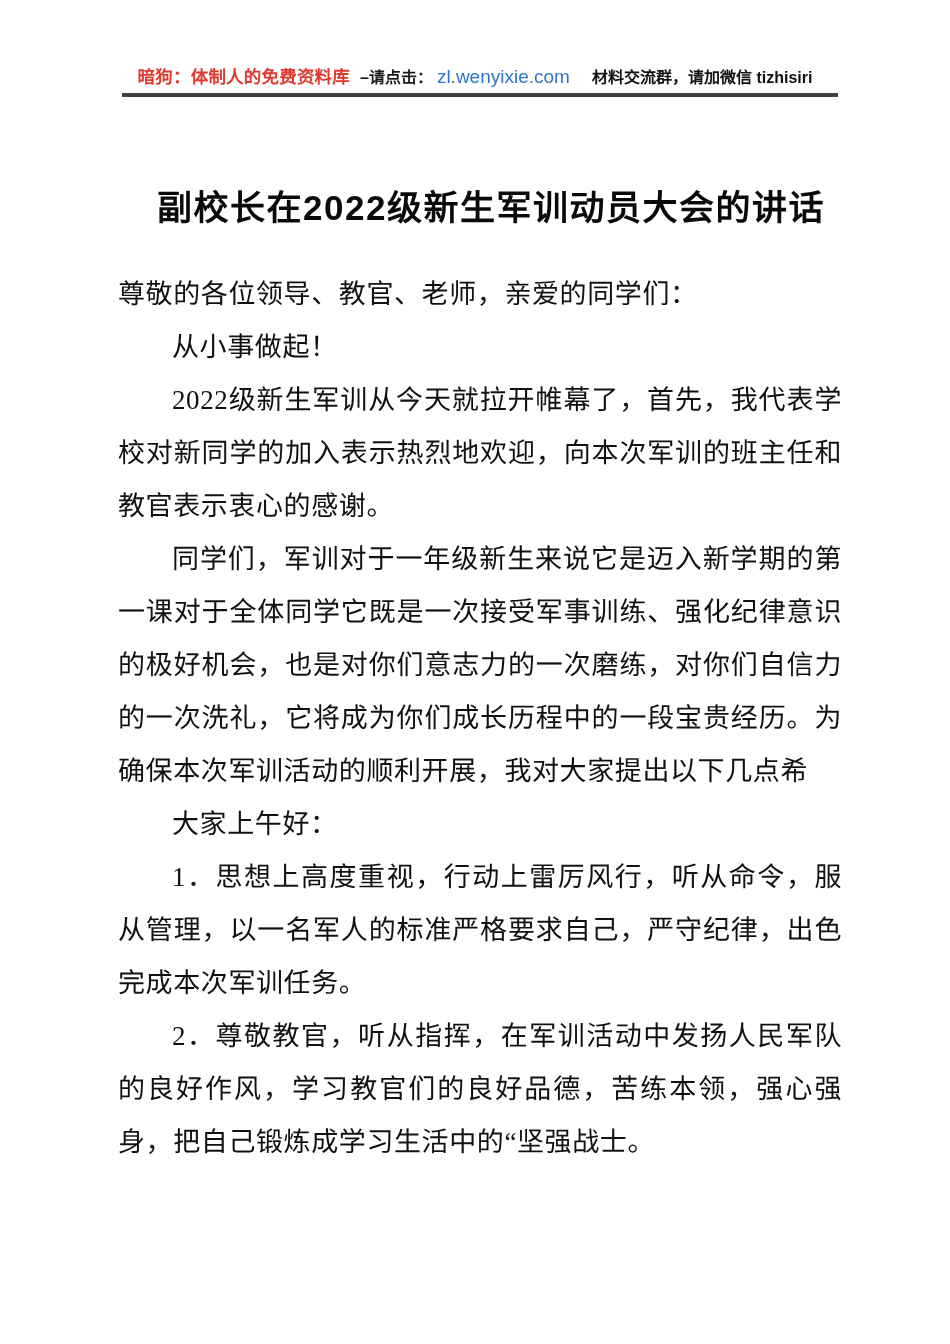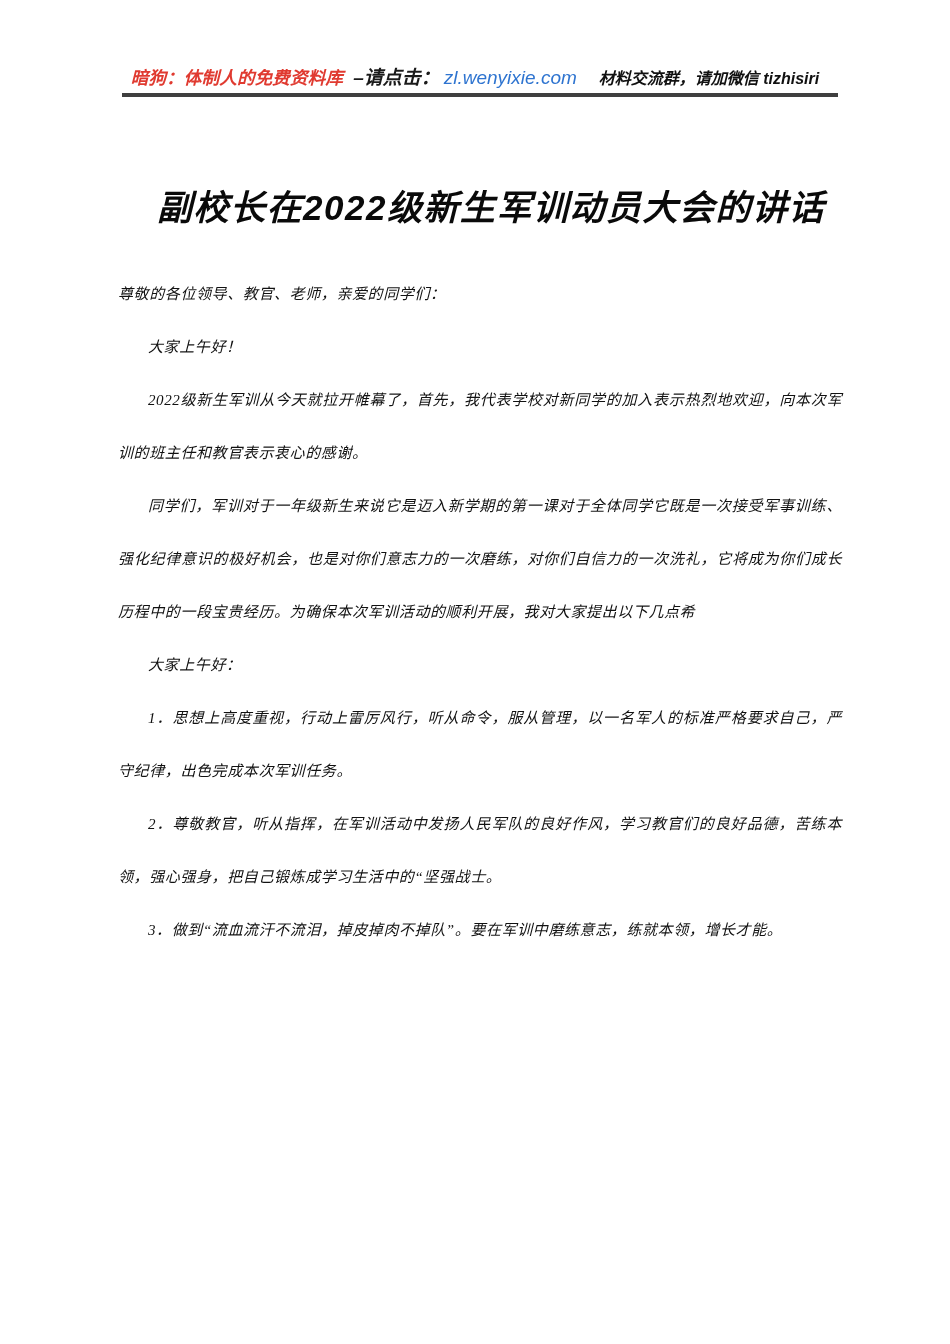--- a/index.html
+++ b/index.html
@@ -16,21 +16,20 @@
     color: #000000;
     overflow: hidden;
   }
 
   .page {
     position: relative;
     width: 880px;
     height: 1344px;
     background: #ffffff;
     box-sizing: border-box;
-    font-style: italic;
   }
 
   
   .promo-banner {
     position: absolute;
     left: 0;
     top: 58px;
     width: 950px;
     height: 34px;
     display: flex;
@@ -47,21 +46,21 @@
     color: #E03A30;
     font-family: "Liberation Sans", "DejaVu Sans", sans-serif;
     font-weight: bold;
     font-size: 17.5px;
     letter-spacing: 0.2px;
   }
   .promo-dash {
     color: #1a1a1a;
     font-family: "Liberation Sans", "DejaVu Sans", sans-serif;
     font-weight: bold;
-    font-size: 19px;
+    font-size: 16px;
     margin-left: 10px;
   }
   .promo-link {
     color: #2E74D0;
     font-family: "Liberation Sans", "DejaVu Sans", sans-serif;
     font-size: 19px;
     margin-left: 4px;
   }
   .promo-tail {
     color: #111111;
@@ -95,21 +94,21 @@
     line-height: 1.25;
   }
 
   
   .body-text {
     position: absolute;
     left: 118px;
     top: 268px;
     width: 724px;
     font-family: "Liberation Serif", "DejaVu Serif", serif;
-    font-size: 15px;
+    font-size: 27px;
     line-height: 53px;
     color: #111111;
     letter-spacing: 0.6px;
     text-align: justify;
     text-justify: inter-character;
   }
   .para {
     margin: 0;
     text-indent: 2em;
     text-align: justify;
@@ -135,22 +134,21 @@
       <span class="promo-tail">材料交流群，请加微信 tizhisiri</span>
     </span>
   </div>
 
   <div class="header-rule"></div>
 
   <h1 class="doc-title">副校长在2022级新生军训动员大会的讲话</h1>
 
   <div class="body-text">
     <p class="para no-indent">尊敬的各位领导、教官、老师，亲爱的同学们：</p>
-    <p class="para short">大家上午好！</p>
+    <p class="para short">从小事做起！</p>
     <p class="para">2022级新生军训从今天就拉开帷幕了，首先，我代表学校对新同学的加入表示热烈地欢迎，向本次军训的班主任和教官表示衷心的感谢。</p>
     <p class="para">同学们，军训对于一年级新生来说它是迈入新学期的第一课对于全体同学它既是一次接受军事训练、强化纪律意识的极好机会，也是对你们意志力的一次磨练，对你们自信力的一次洗礼，它将成为你们成长历程中的一段宝贵经历。为确保本次军训活动的顺利开展，我对大家提出以下几点希</p>
     <p class="para short">大家上午好：</p>
     <p class="para">1．思想上高度重视，行动上雷厉风行，听从命令，服从管理，以一名军人的标准严格要求自己，严守纪律，出色完成本次军训任务。</p>
     <p class="para">2．尊敬教官，听从指挥，在军训活动中发扬人民军队的良好作风，学习教官们的良好品德，苦练本领，强心强身，把自己锻炼成学习生活中的“坚强战士。</p>
-    <p class="para">3．做到“流血流汗不流泪，掉皮掉肉不掉队”。要在军训中磨练意志，练就本领，增长才能。</p>
   </div>
 
 </div>
 
 </body></html>

